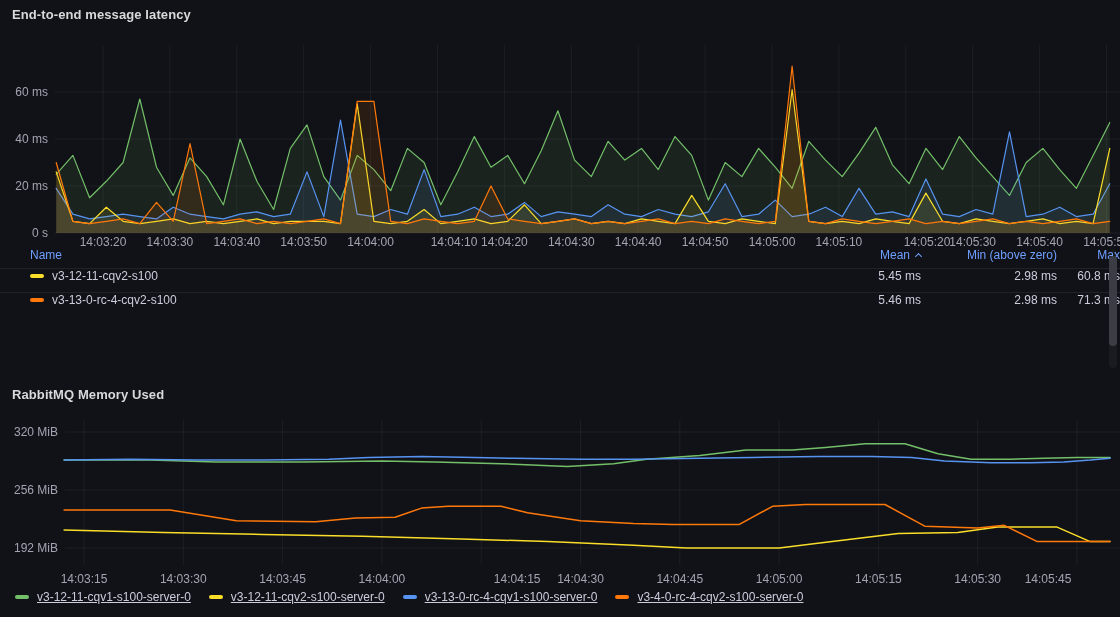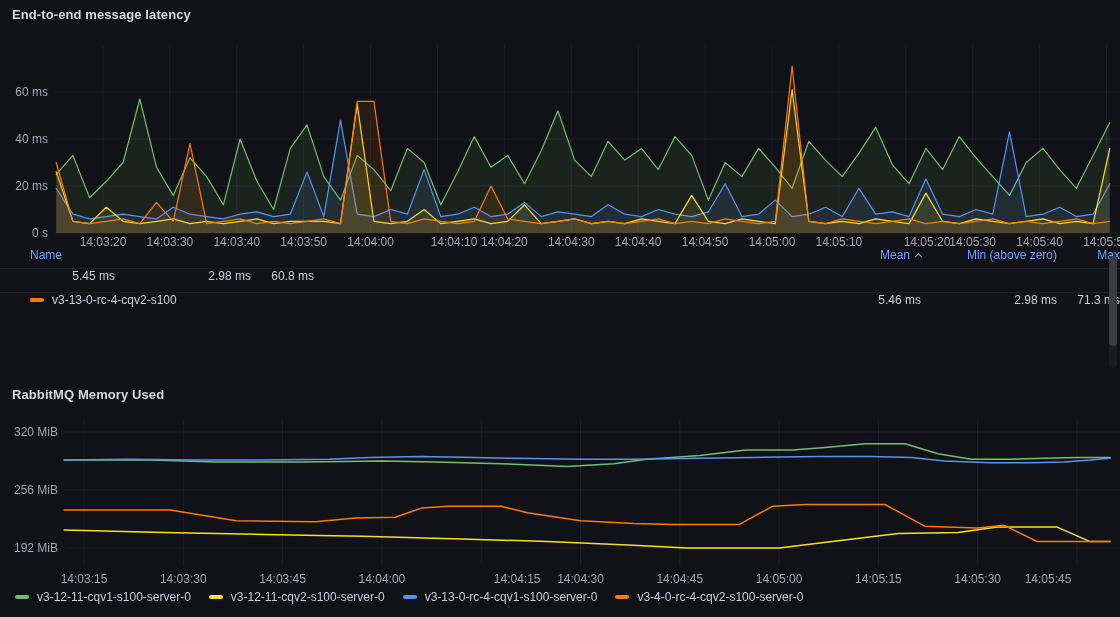--- a/index.html
+++ b/index.html
@@ -45,21 +45,21 @@
     position:absolute; right:3px; top:250px; width:8px; height:118px;
     background:rgba(255,255,255,.04); border-radius:4px;
   }
   .scroll-thumb {
     position:absolute; right:3px; top:256px; width:8px; height:90px;
     background:#3A3D44; border-radius:4px;
   }
   
   .legend-inline {
     position:absolute; left:15px; top:214px; right:0;
-    display:flex; flex-wrap:wrap; column-gap:18px; row-gap:4px; align-items:flex-end;
+    display:flex; flex-wrap:wrap; column-gap:18px; row-gap:4px; align-items:flex-end;text-decoration:underline;
   }
   .li-item { display:flex; align-items:center; font-size:12px; color:#CCCCDC; cursor:pointer; }
 </style>
 </head>
 <body>
 
 <div class="panel" id="panel1">
   <div class="panel-title">End-to-end message latency</div>
   <svg class="chart" id="chart1" width="1120" height="248">
       <line x1="55" y1="92.0" x2="1120" y2="92.0" stroke="rgba(204,204,220,0.07)" stroke-width="1"></line>
@@ -121,20 +121,24 @@
       <div class="col-name">Name</div>
       <div class="col-mean">
         <span>Mean</span>
         <span class="caret"></span>
       </div>
       <div class="col-min">Min (above zero)</div>
       <div class="col-max">Max</div>
     </div>
     <div id="legend-rows">
         <div class="lt-row">
+          <div class="col-name">
+            <span class="swatch" style="background:#FADE2A"></span>
+            <span>v3-12-11-cqv2-s100</span>
+          </div>
           <div class="col-mean">5.45 ms</div>
           <div class="col-min">2.98 ms</div>
           <div class="col-max">60.8 ms</div>
         </div>
         <div class="lt-row">
           <div class="col-name">
             <span class="swatch" style="background:#FF780A"></span>
             <span>v3-13-0-rc-4-cqv2-s100</span>
           </div>
           <div class="col-mean">5.46 ms</div>

